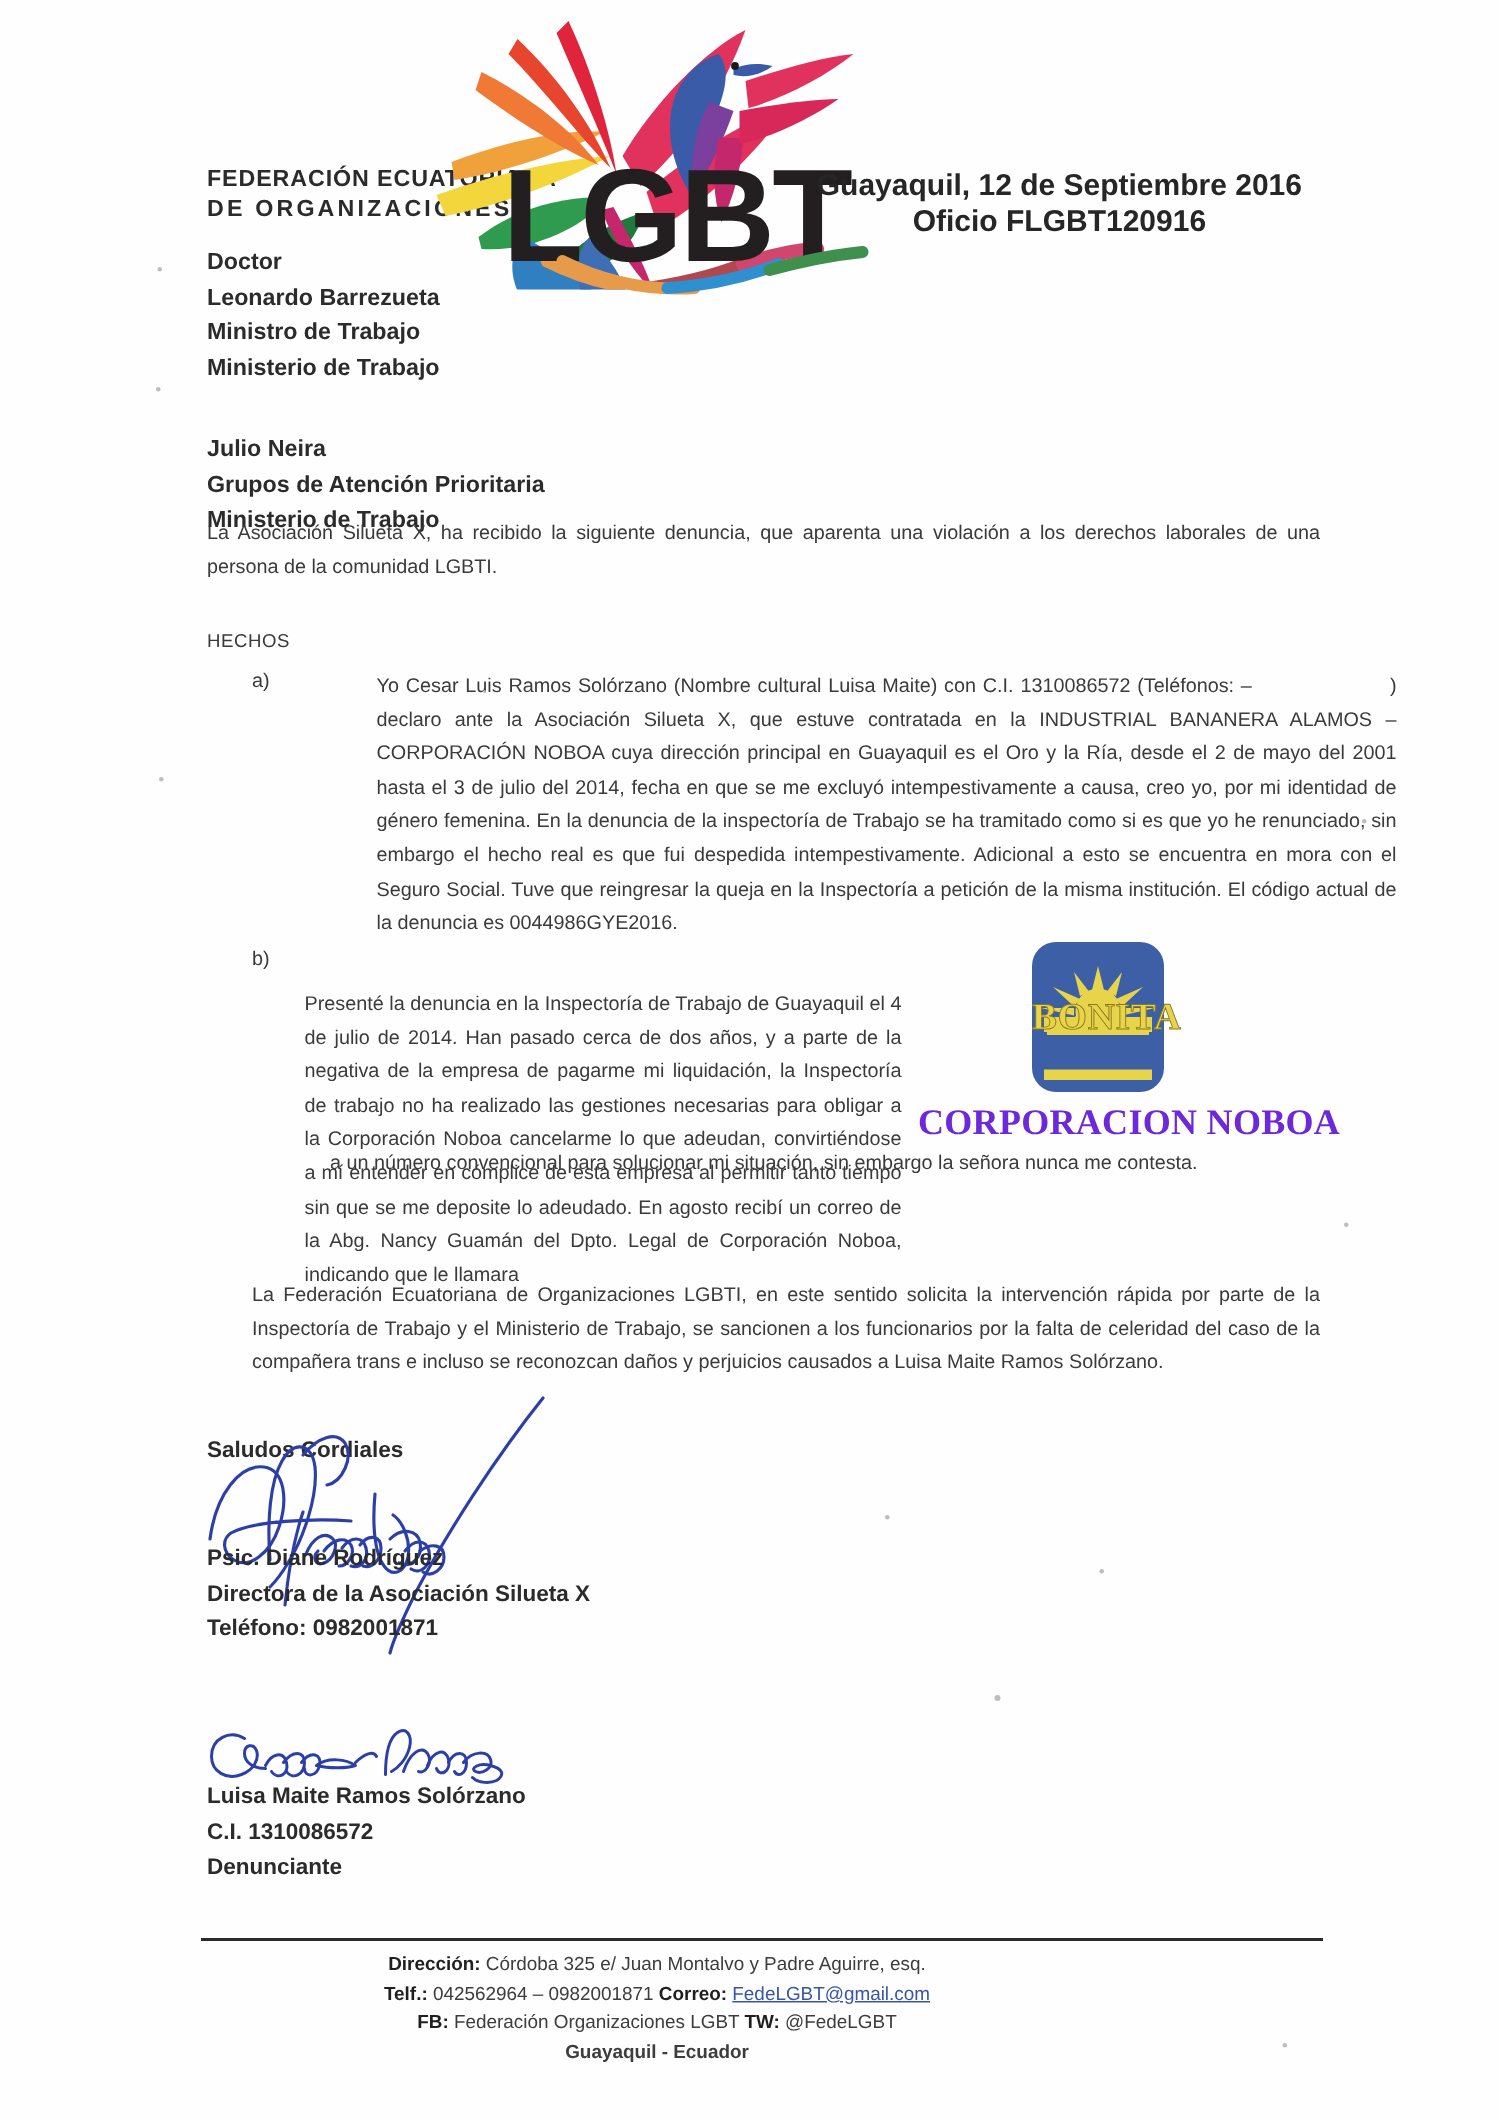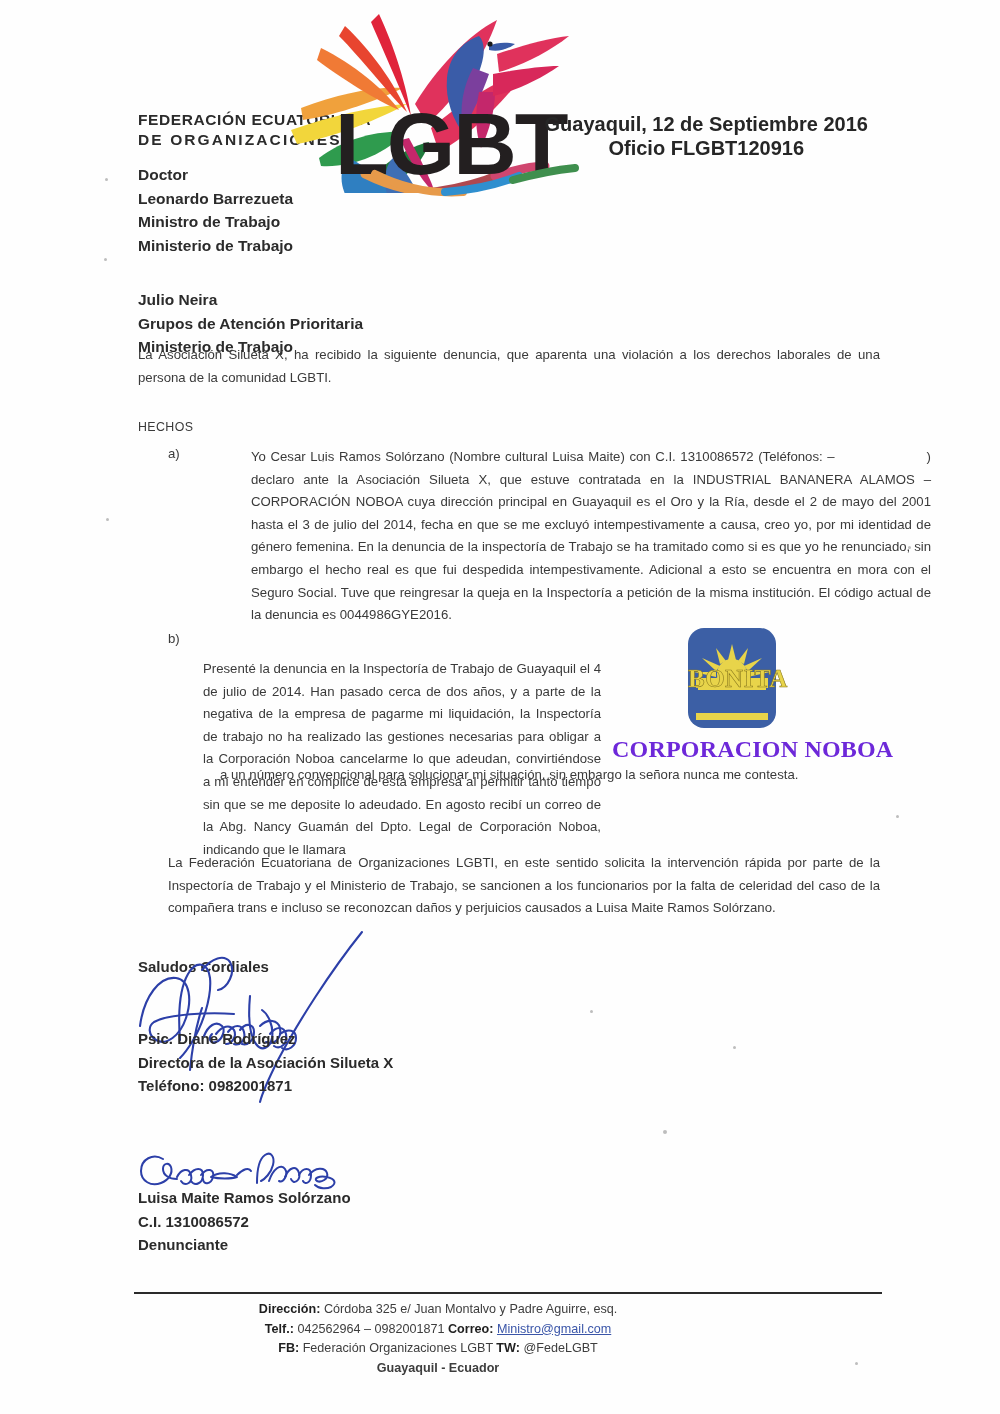--- a/index.html
+++ b/index.html
@@ -398,21 +398,21 @@
   <div class="footer-rule"></div>
   <div class="footer">
     <div>
       <b>Dirección:</b>
       <span>Córdoba 325 e/ Juan Montalvo y Padre Aguirre, esq.</span>
     </div>
     <div>
       <b>Telf.:</b>
       <span>042562964 – 0982001871</span>
       <b>Correo:</b>
-      <span class="mail">Ministro@gmail.com</span>
+      <span class="mail">FedeLGBT@gmail.com</span>
     </div>
     <div>
       <b>FB:</b>
       <span>Federación Organizaciones LGBT</span>
       <b>TW:</b>
       <span>@FedeLGBT</span>
     </div>
     <div style="font-weight:bold;">Guayaquil - Ecuador</div>
   </div>
 

